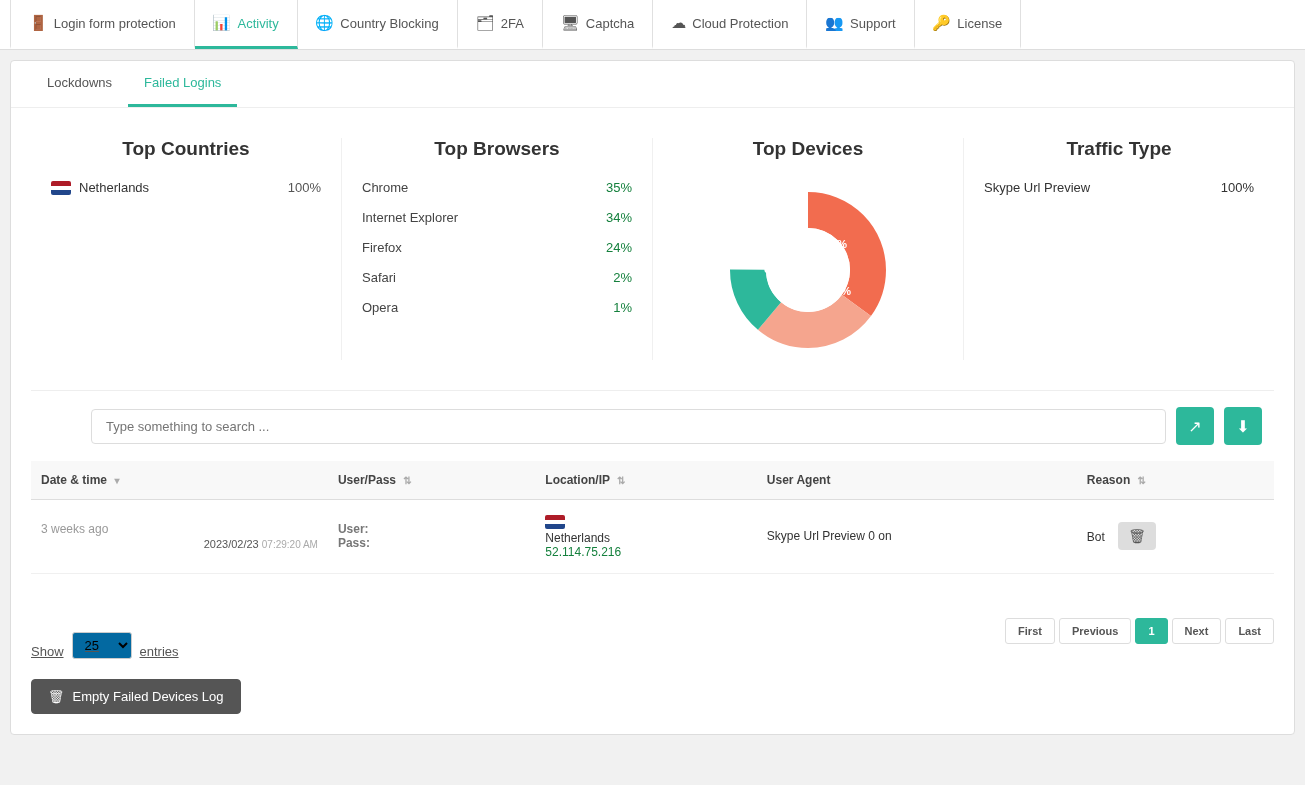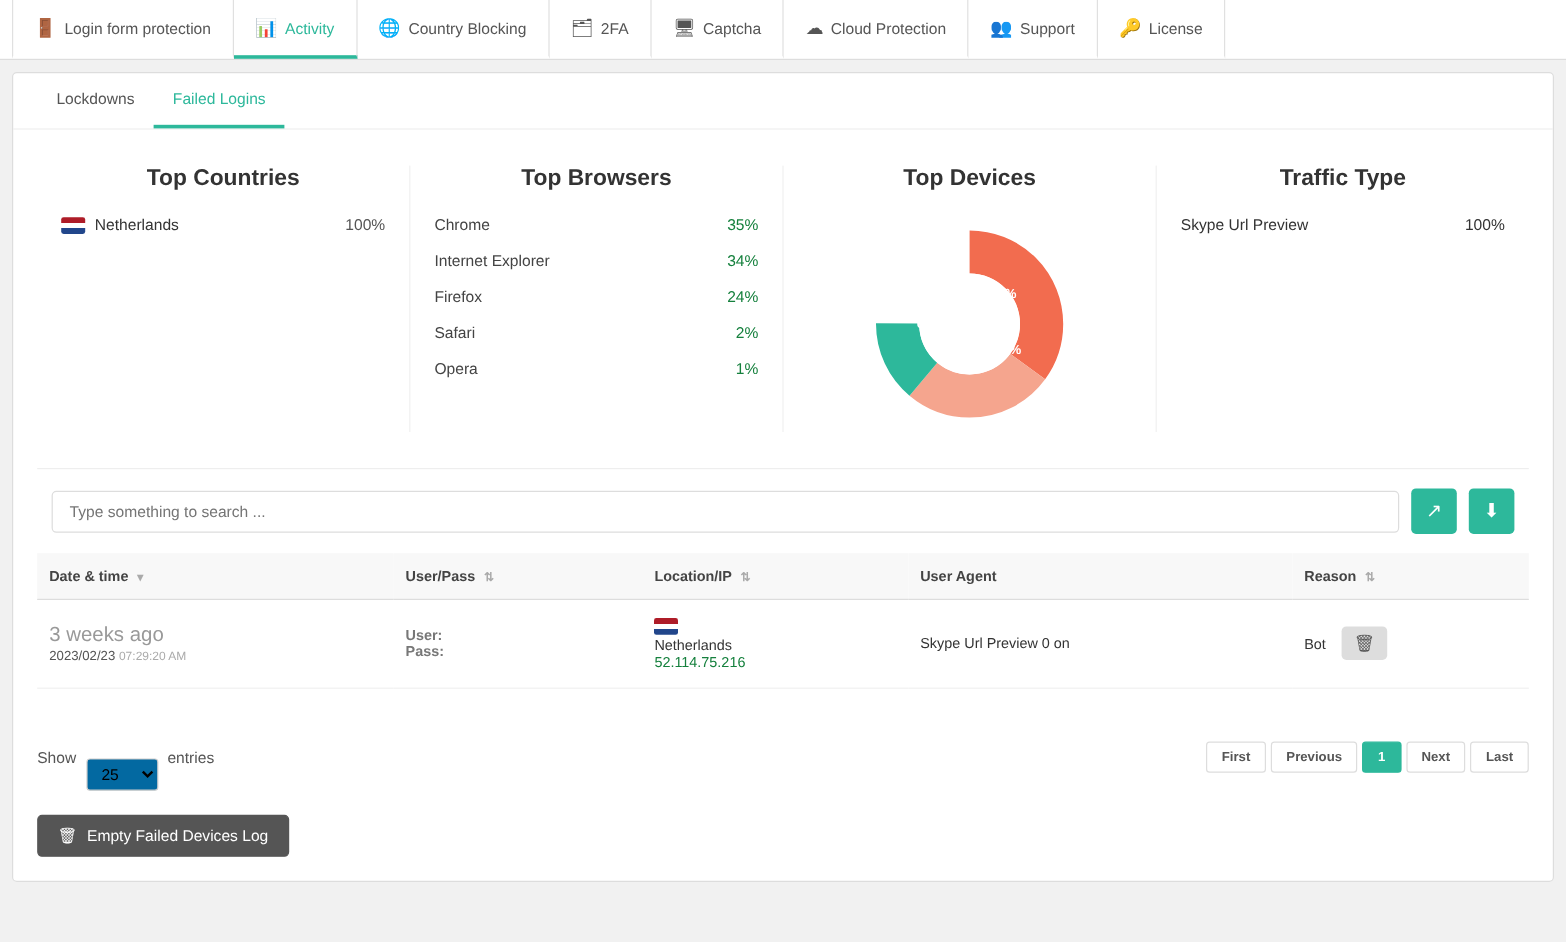--- a/index.html
+++ b/index.html
@@ -34,47 +34,47 @@
     .browser-row { display: flex; justify-content: space-between; margin-bottom: 8px; font-size: 13px; margin-top: 15px; }
     .browser-name { color: #444; }
     .browser-pct { color: #15803d; }
 
     .donut-container { display: flex; justify-content: center; align-items: center; }
 
     .traffic-row { display: flex; justify-content: space-between; font-size: 13px; margin-top: 10px; }
 
     .divider { border: none; border-top: 1px solid #eee; margin: 0 20px; }
 
-    .search-row { display: flex; align-items: center; padding: 16px 32px; gap: 10px; }
+    .search-row { display: flex; align-items: center; padding: 16px 32px; gap: 10px; margin-left: 48px; }
     .search-input {
       flex: 1; padding: 9px 14px; border: 1px solid #ddd; border-radius: 4px;
       font-size: 13px; color: #888; outline: none;
     }
     .btn-icon {
       width: 38px; height: 38px; border-radius: 4px; border: none; cursor: pointer;
       display: flex; align-items: center; justify-content: center; font-size: 16px;
       background: #2db89b; color: #fff;
     }
 
     .table-wrap { padding: 0 20px 20px; }
     table { width: 100%; border-collapse: collapse; }
     thead tr { background: #f8f8f8; }
     th {
       padding: 12px 10px; text-align: left; font-weight: 600; font-size: 12px;
       color: #444; border-bottom: 1px solid #ddd; white-space: nowrap;
     }
     th .sort-icon { color: #aaa; margin-left: 4px; font-size: 10px; }
     td { padding: 14px 10px; border-bottom: 1px solid #f0f0f0; vertical-align: middle; font-size: 12px; }
-    .time-cell .time-ago { color: #999; font-size: 17px; }
-    .time-cell .datetime { color: #555; font-size: 11px; margin-top: 2px; }
+    .time-cell .time-ago { color: #999; font-size: 12px; }
+    .time-cell .datetime { color: #555; font-size: 11px; margin-top: 2px; text-align: right; }
     .time-cell .time-hms { color: #aaa; font-size: 10px; }
     .label-key { color: #777; font-weight: 600; }
 
     .pagination-row { display: flex; justify-content: space-between; align-items: center; padding: 10px 20px; }
-    .show-entries { display: flex; align-items: center; gap: 8px; font-size: 13px; color: #555; }
+    .show-entries { display: flex; align-items: flex-end; gap: 8px; font-size: 13px; color: #555; text-decoration: underline; }
     .show-select {
       padding: 4px 8px; border: 1px solid #ccc; border-radius: 3px; font-size: 13px;
       background: #0369a1; cursor: pointer; margin-top: 28px;
     }
     .pagination { display: flex; align-items: center; gap: 4px; }
     .page-btn {
       padding: 6px 12px; border: 1px solid #ddd; background: #fff; cursor: pointer;
       font-size: 11px; color: #555; border-radius: 3px; font-weight: bold;
     }
     .page-btn.active { background: #2db89b; color: #fff; border-color: #2db89b; }

